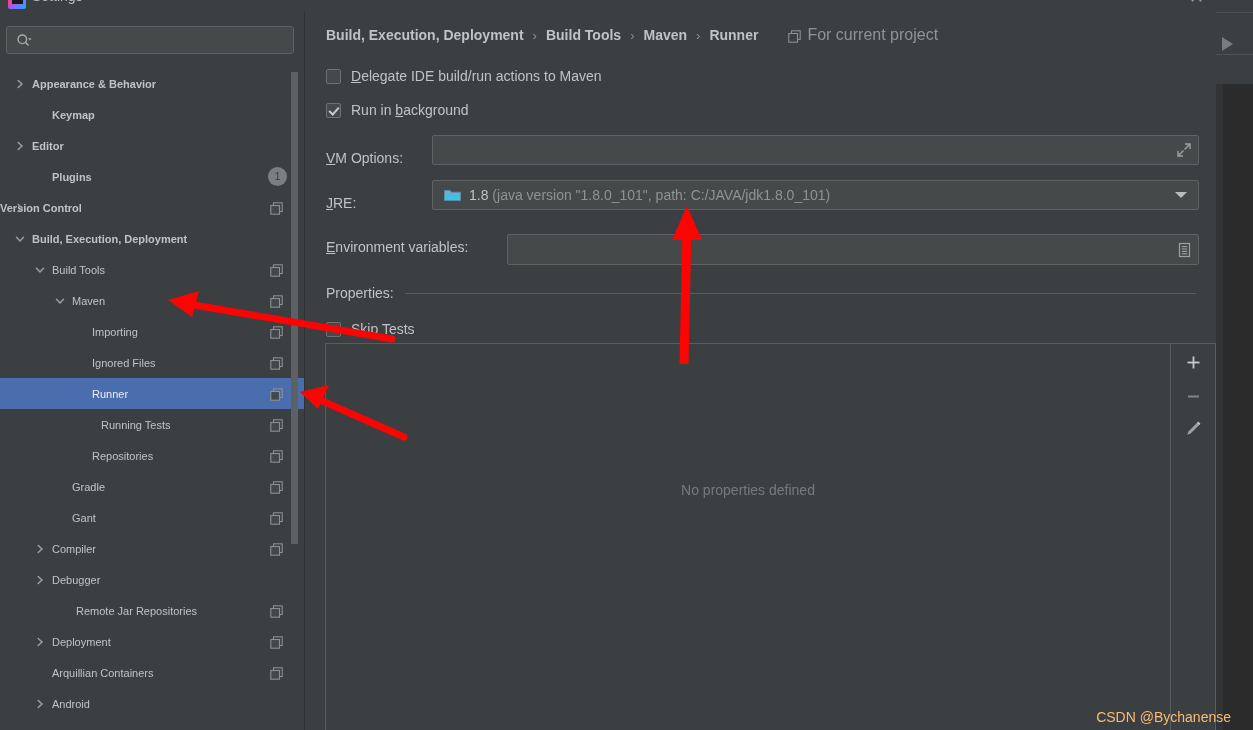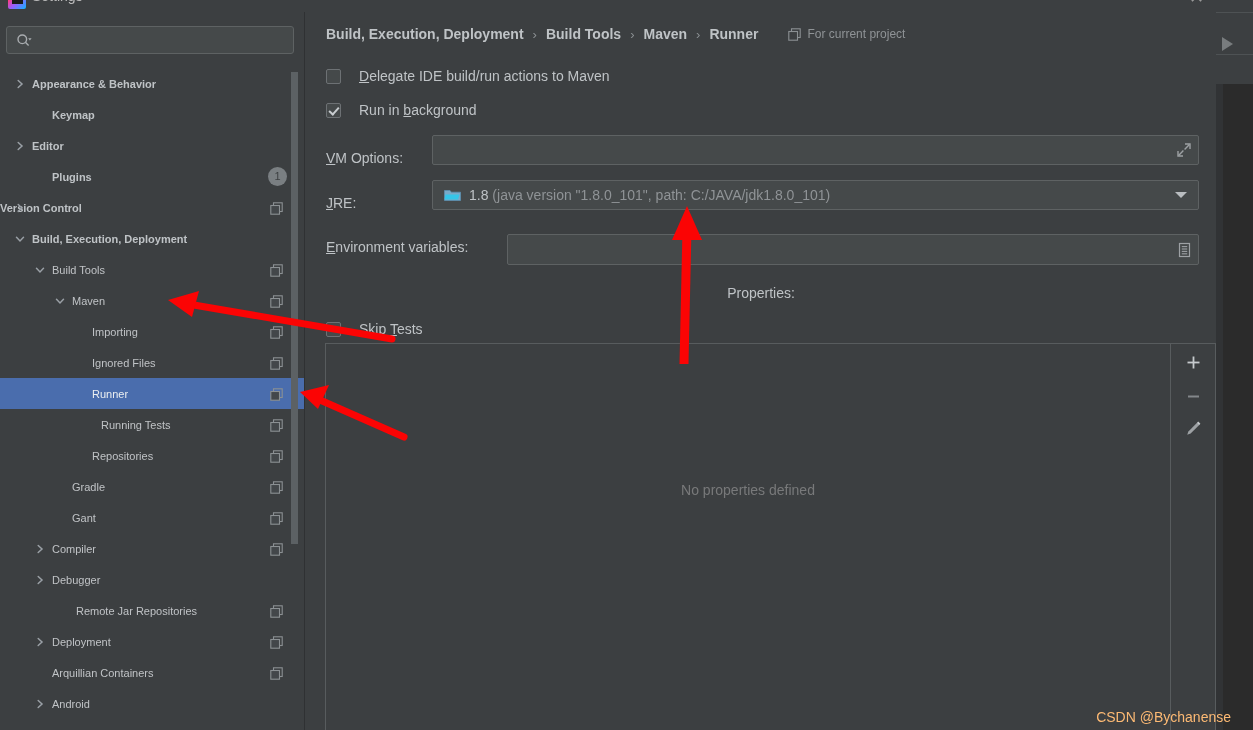--- a/index.html
+++ b/index.html
@@ -173,29 +173,29 @@
   }
   .crumb {
     font-size: 14px; font-weight: bold; color: #bfc3c6;
   }
   .crumb-sep {
     font-size: 13px; color: #8a8f92; margin: 0 9px;
   }
   .crumb-scope {
     margin-left: 30px;
     display: flex; align-items: center;
-    font-size: 12px; color: #8f9396;
+    font-size: 16px; color: #8f9396;
   }
   .crumb-scope .copy-badge-inline {
     width: 13px; height: 13px; margin-right: 6px;
   }
 
   .checkbox-row {
     position: absolute;
-    display: flex; align-items: center; gap: 8px;
+    display: flex; align-items: center;
   }
   .cb {
     width: 15px; height: 15px;
     border: 1px solid #6d7174;
     background: #45494a;
     border-radius: 2px;
     box-sizing: border-box;
     position: relative;
     flex: 0 0 auto;
   }
@@ -255,21 +255,21 @@
     position: absolute; right: 6px; top: 50%; margin-top: -8px;
     width: 16px; height: 16px;
   }
   .env-icon {
     position: absolute; right: 6px; top: 50%; margin-top: -8px;
     width: 15px; height: 16px;
   }
 
   .section-head {
     position: absolute; left: 21px; top: 273px;
-    display: flex; align-items: center; width: 870px; flex-direction: column;
+    display: flex; align-items: center; width: 870px;
   }
   .section-head-text {
     font-size: 14px; color: #bfc3c6; white-space: nowrap;
   }
   .section-head-line {
     flex: 1 1 auto; height: 1px; background: #585c5e; margin-left: 11px;
   }
 
   .props-panel {
     position: absolute; left: 20px; top: 331px;

